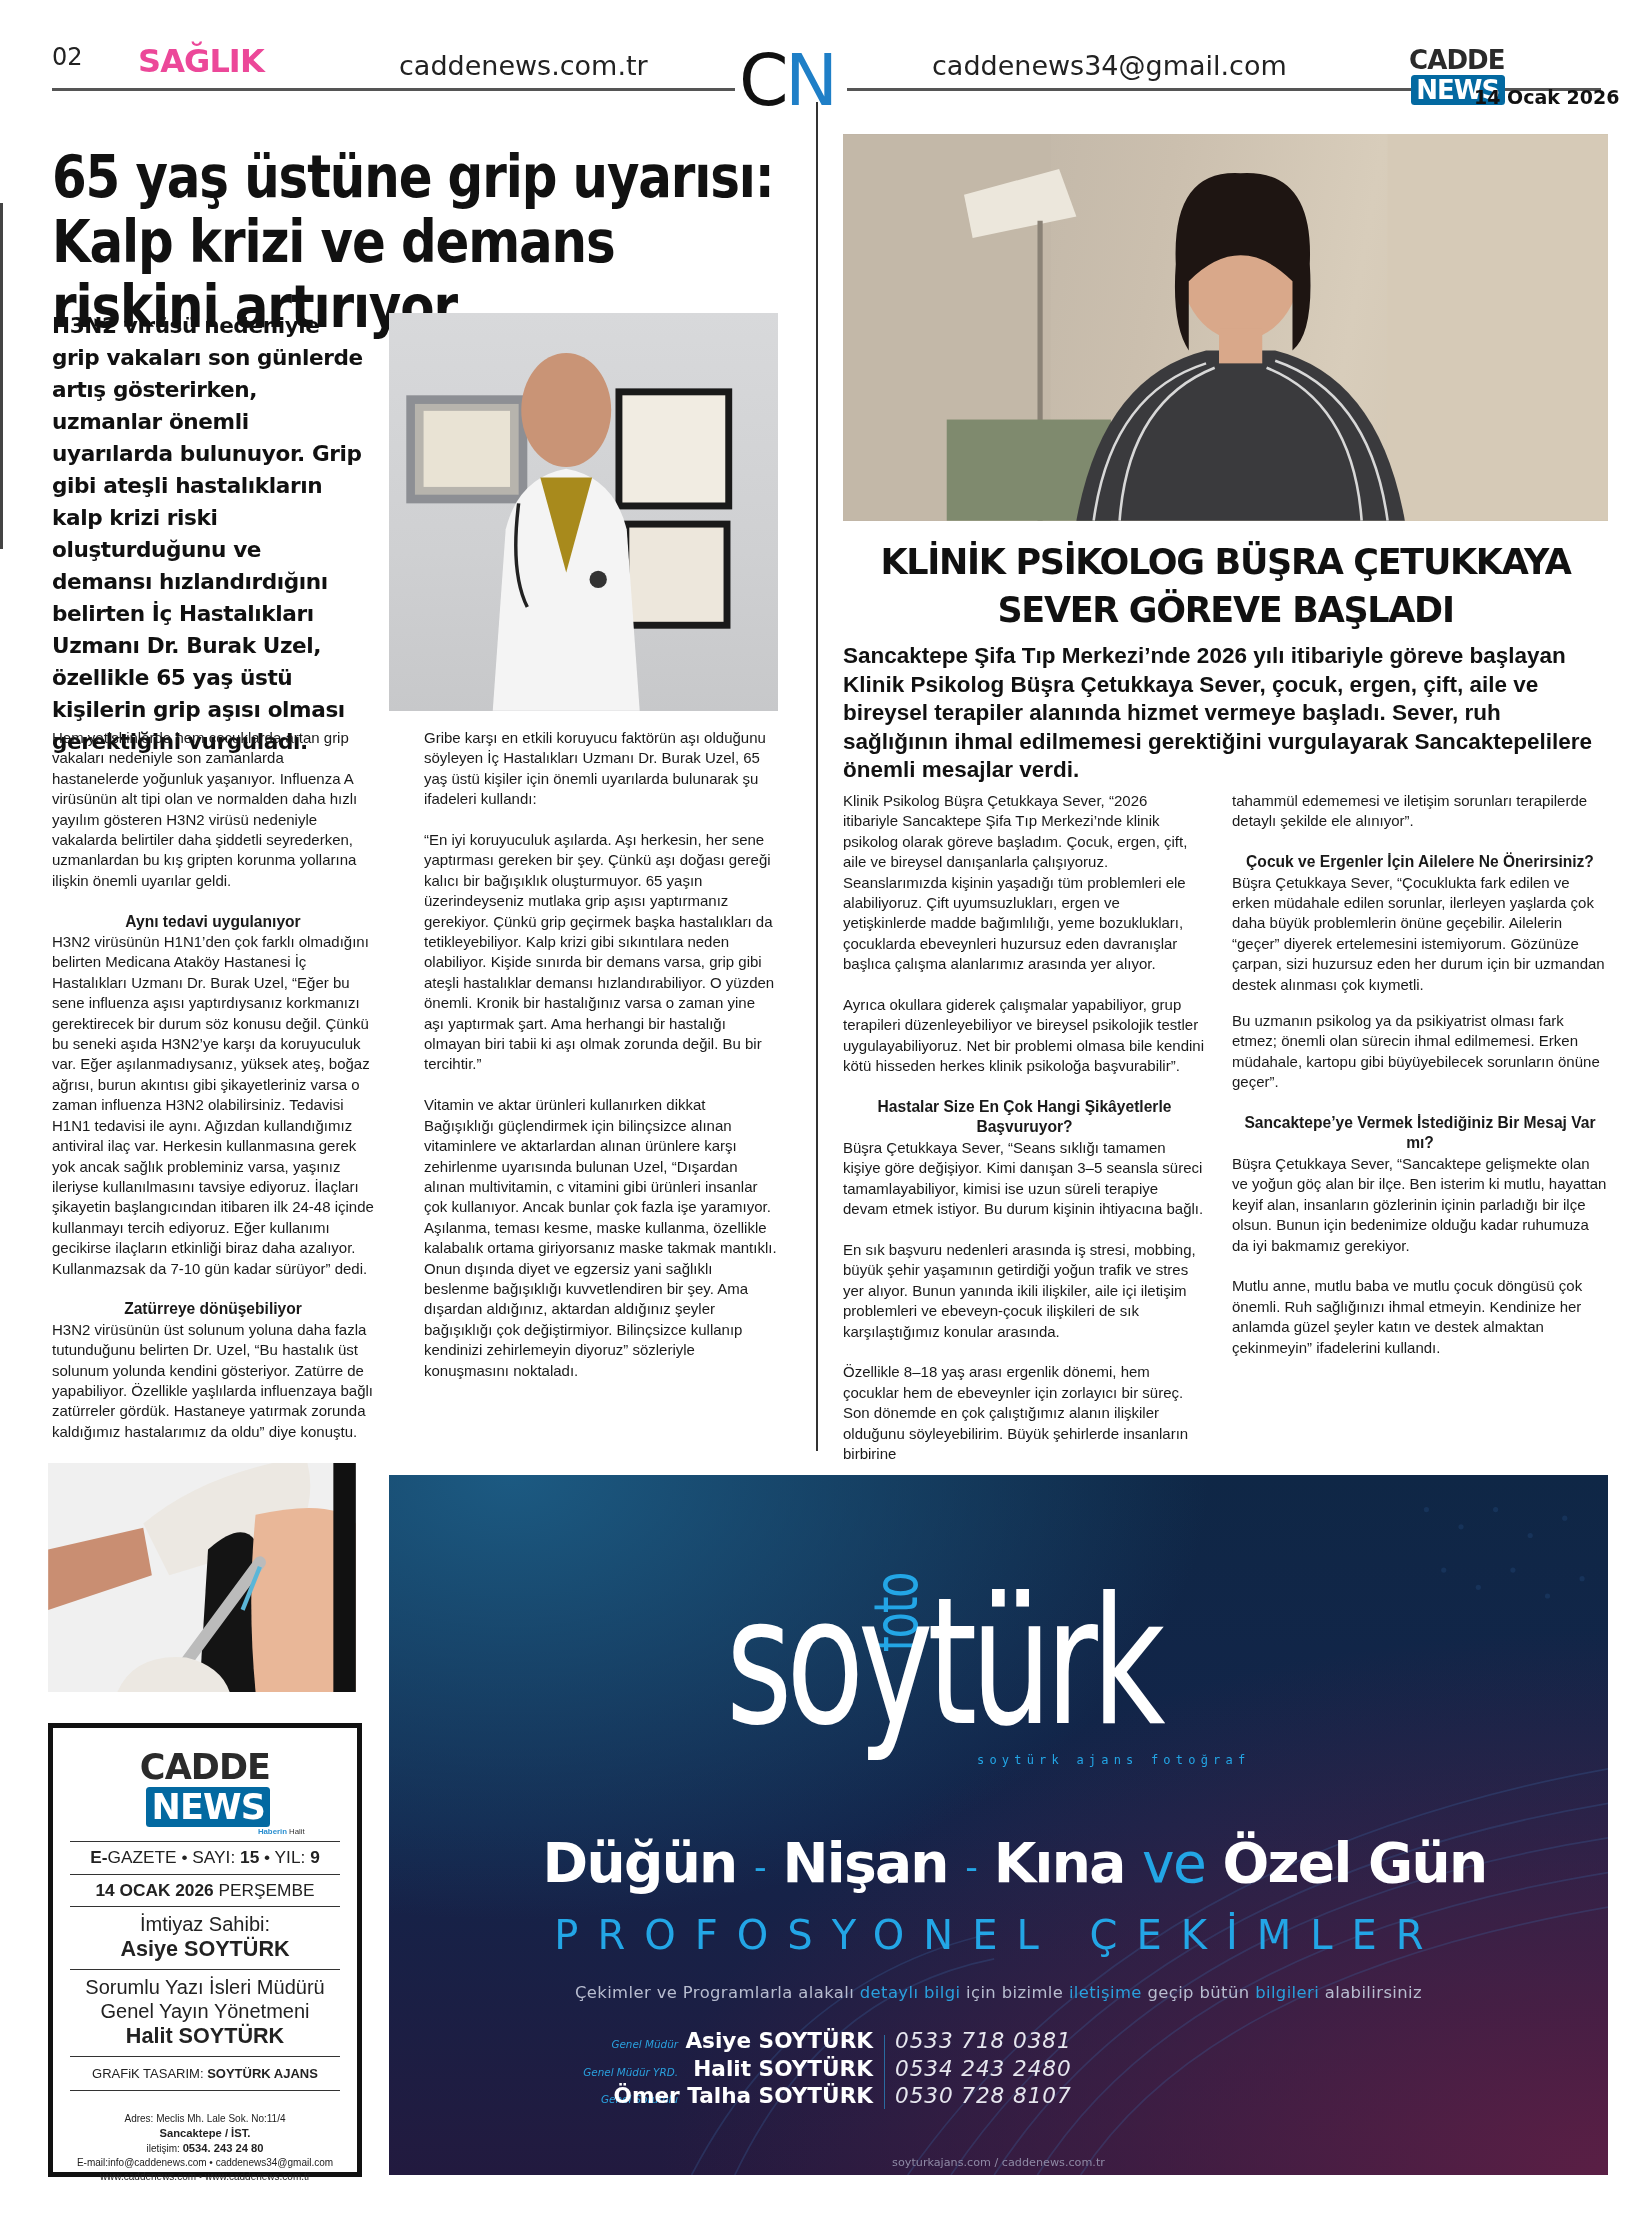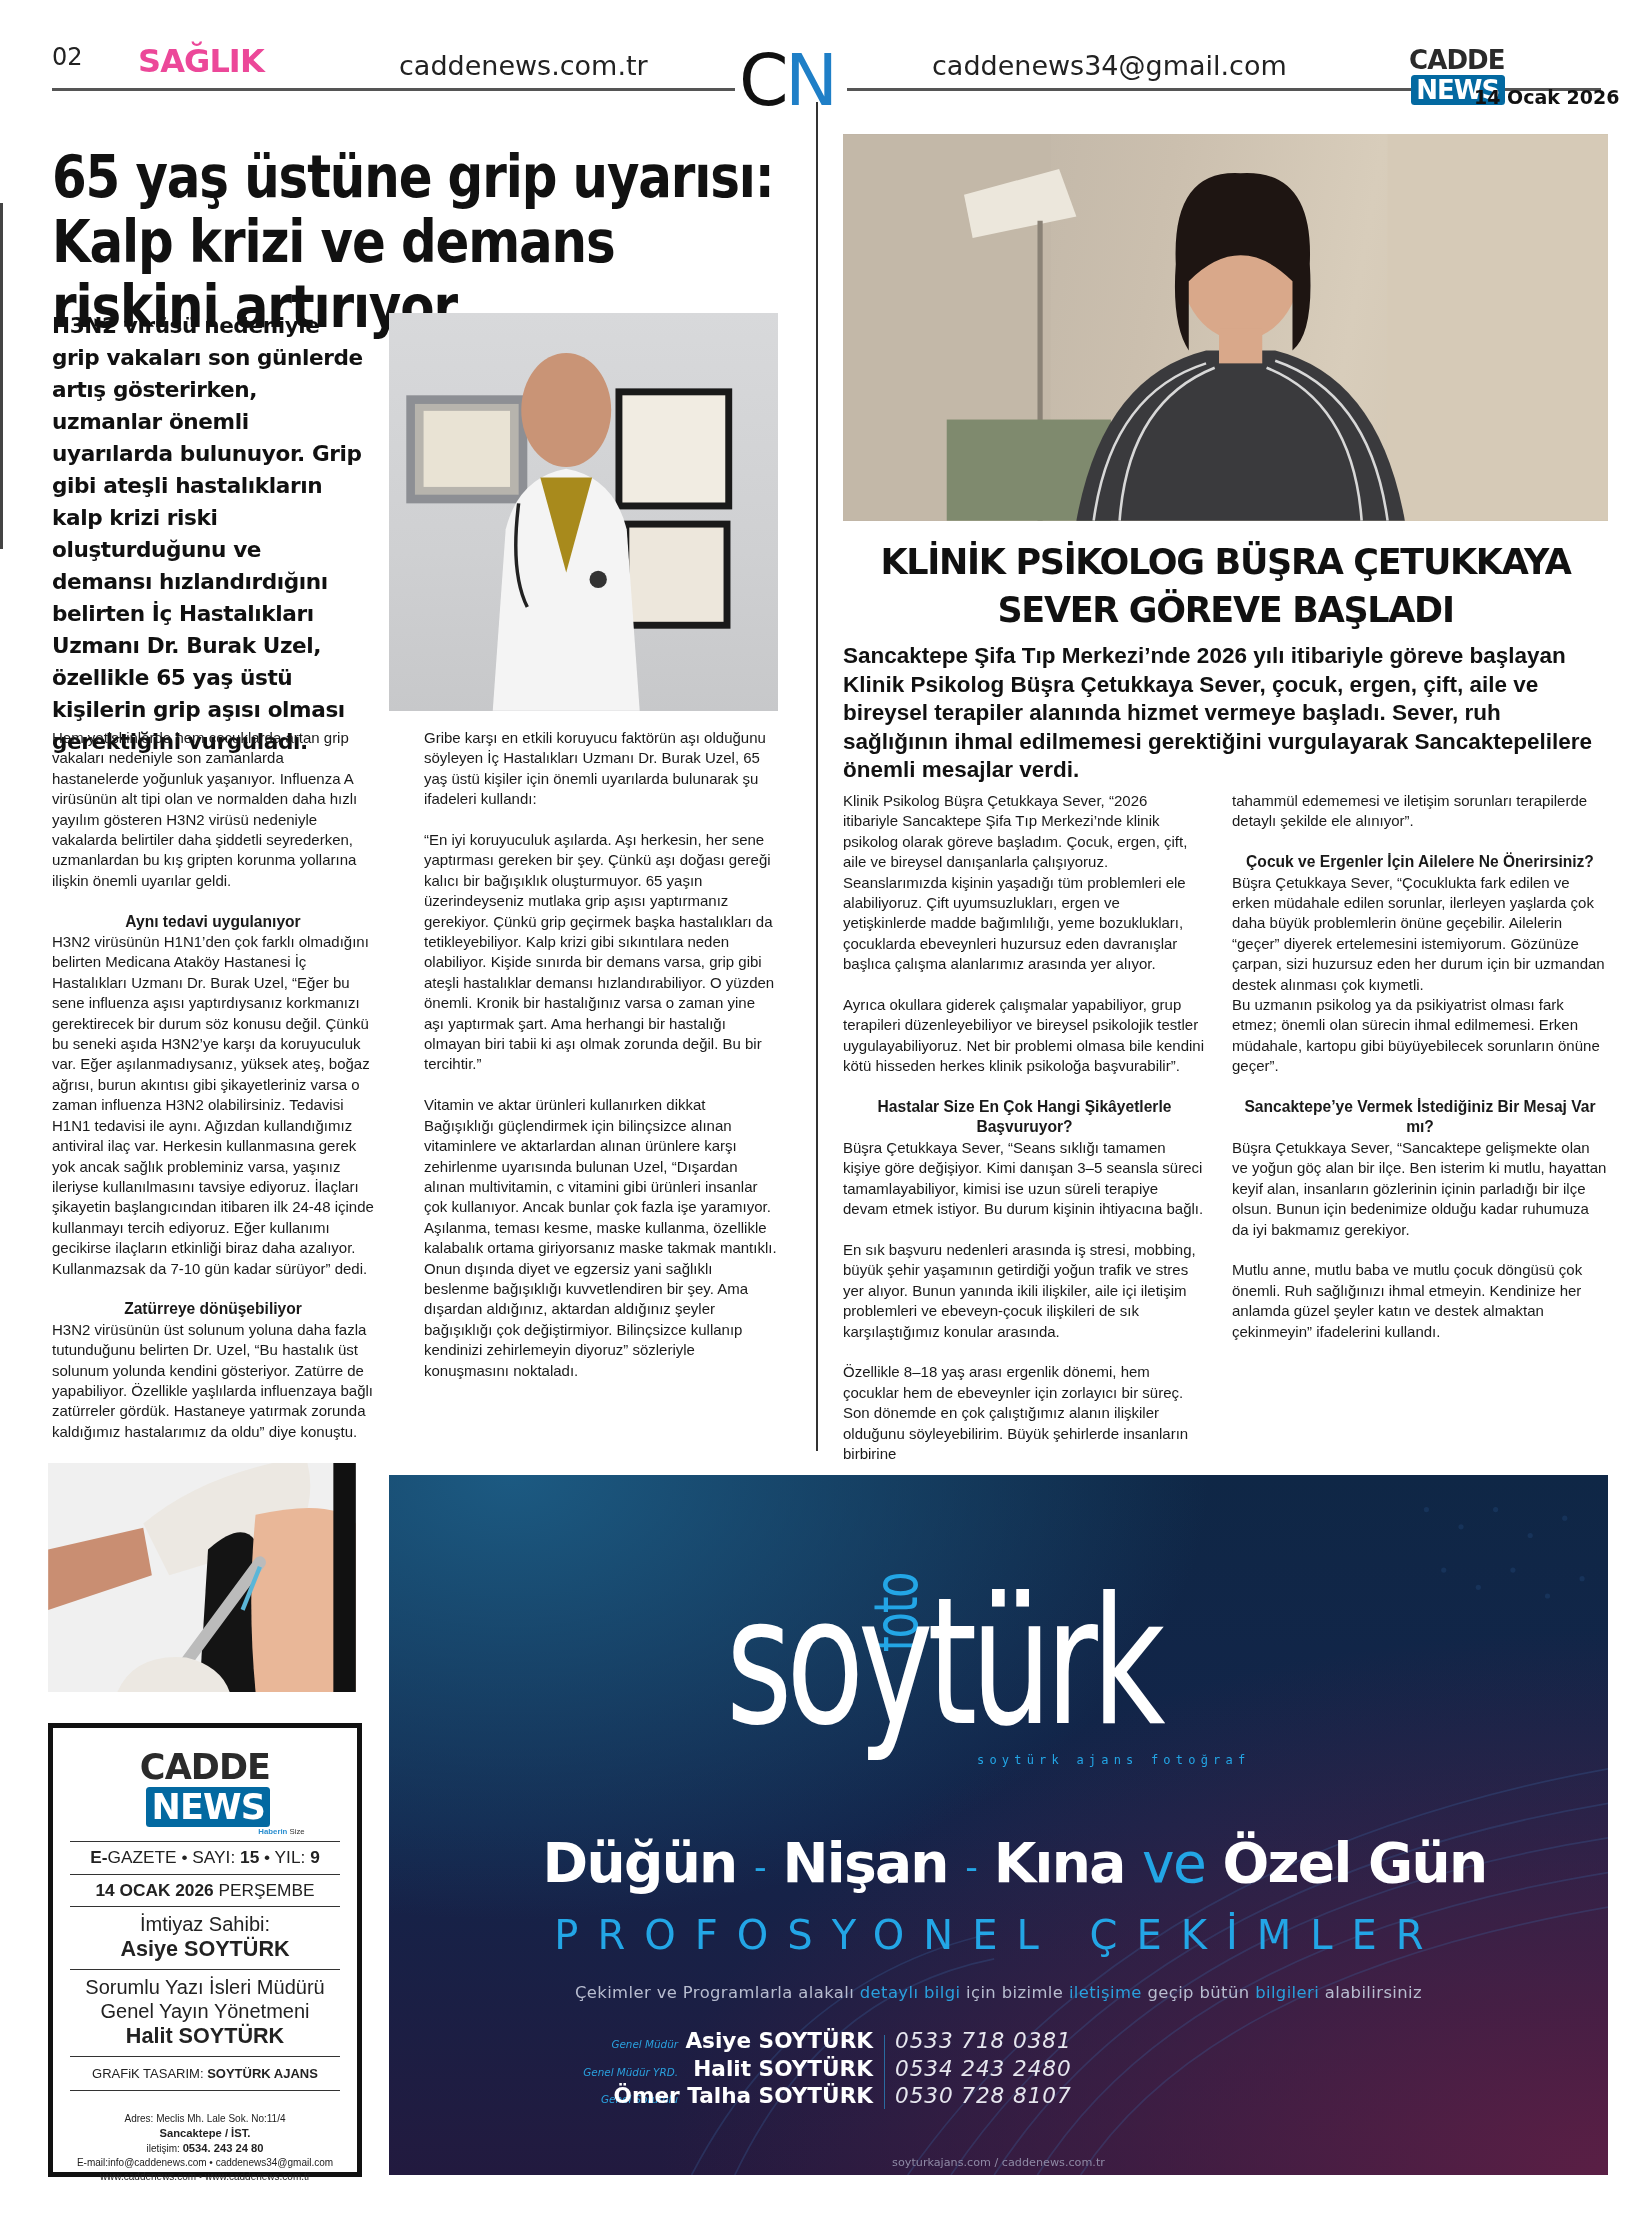--- a/index.html
+++ b/index.html
@@ -156,21 +156,21 @@
   <p>Klinik Psikolog Büşra Çetukkaya Sever, “2026 itibariyle Sancaktepe Şifa Tıp Merkezi’nde klinik psikolog olarak göreve başladım. Çocuk, ergen, çift, aile ve bireysel danışanlarla çalışıyoruz. Seanslarımızda kişinin yaşadığı tüm problemleri ele alabiliyoruz. Çift uyumsuzlukları, ergen ve yetişkinlerde madde bağımlılığı, yeme bozuklukları, çocuklarda ebeveynleri huzursuz eden davranışlar başlıca çalışma alanlarımız arasında yer alıyor.</p>
   <p>Ayrıca okullara giderek çalışmalar yapabiliyor, grup terapileri düzenleyebiliyor ve bireysel psikolojik testler uygulayabiliyoruz. Net bir problemi olmasa bile kendini kötü hisseden herkes klinik psikoloğa başvurabilir”.</p>
   <h4>Hastalar Size En Çok Hangi Şikâyetlerle Başvuruyor?</h4>
   <p>Büşra Çetukkaya Sever, “Seans sıklığı tamamen kişiye göre değişiyor. Kimi danışan 3–5 seansla süreci tamamlayabiliyor, kimisi ise uzun süreli terapiye devam etmek istiyor. Bu durum kişinin ihtiyacına bağlı.</p>
   <p>En sık başvuru nedenleri arasında iş stresi, mobbing, büyük şehir yaşamının getirdiği yoğun trafik ve stres yer alıyor. Bunun yanında ikili ilişkiler, aile içi iletişim problemleri ve ebeveyn-çocuk ilişkileri de sık karşılaştığımız konular arasında.</p>
   <p>Özellikle 8–18 yaş arası ergenlik dönemi, hem çocuklar hem de ebeveynler için zorlayıcı bir süreç. Son dönemde en çok çalıştığımız alanın ilişkiler olduğunu söyleyebilirim. Büyük şehirlerde insanların birbirine</p>
 </div>
 <div class="abs body-col col4">
   <p>tahammül edememesi ve iletişim sorunları terapilerde detaylı şekilde ele alınıyor”.</p>
   <h4>Çocuk ve Ergenler İçin Ailelere Ne Önerirsiniz?</h4>
-  <p style="margin-bottom:0">Büşra Çetukkaya Sever, “Çocuklukta fark edilen ve erken müdahale edilen sorunlar, ilerleyen yaşlarda çok daha büyük problemlerin önüne geçebilir. Ailelerin “geçer” diyerek ertelemesini istemiyorum. Gözünüze çarpan, sizi huzursuz eden her durum için bir uzmandan destek alınması çok kıymetli.</p>
+  <p style="margin-bottom:16px">Büşra Çetukkaya Sever, “Çocuklukta fark edilen ve erken müdahale edilen sorunlar, ilerleyen yaşlarda çok daha büyük problemlerin önüne geçebilir. Ailelerin “geçer” diyerek ertelemesini istemiyorum. Gözünüze çarpan, sizi huzursuz eden her durum için bir uzmandan destek alınması çok kıymetli.</p>
   <p>Bu uzmanın psikolog ya da psikiyatrist olması fark etmez; önemli olan sürecin ihmal edilmemesi. Erken müdahale, kartopu gibi büyüyebilecek sorunların önüne geçer”.</p>
   <h4>Sancaktepe’ye Vermek İstediğiniz Bir Mesaj Var mı?</h4>
   <p>Büşra Çetukkaya Sever, “Sancaktepe gelişmekte olan ve yoğun göç alan bir ilçe. Ben isterim ki mutlu, hayattan keyif alan, insanların gözlerinin içinin parladığı bir ilçe olsun. Bunun için bedenimize olduğu kadar ruhumuza da iyi bakmamız gerekiyor.</p>
   <p>Mutlu anne, mutlu baba ve mutlu çocuk döngüsü çok önemli. Ruh sağlığınızı ihmal etmeyin. Kendinize her anlamda güzel şeyler katın ve destek almaktan çekinmeyin” ifadelerini kullandı.</p>
 </div>
 
 <div class="abs photo-vaccine">
   <svg width="308" height="229" viewBox="0 0 356 265">
     <rect width="356" height="265" fill="#f0f0f0"></rect>
     <path d="M0 100 L110 75 L120 130 L0 170 Z" fill="#c98e72"></path>
@@ -184,21 +184,21 @@
     <path d="M80 265 Q100 220 160 225 Q200 235 210 265 Z" fill="#ece8e2"></path>
   </svg>
 </div>
 
 <div class="abs masthead">
   <div class="mrow mast-brand">
     <div class="brand">
         <span class="cadde">CADDE</span>
         <span class="news">NEWS</span>
       </div>
-    <div class="brand-sub" style="margin-right:35px;"><b>Haberin</b><span> Size</span></div>
+    <div class="brand-sub" style="margin-right:35px;"><b>Haberin</b><span> Halit</span></div>
   </div>
   <div class="mrow mast-issue"><b>E-</b><span>GAZETE • SAYI: </span><b>15</b><span> • YIL: </span><b>9</b></div>
   <div class="mrow mast-date"><b>14 OCAK 2026</b><span> PERŞEMBE</span></div>
   <div class="mrow mast-block">
     <div class="mast-role">İmtiyaz Sahibi:</div>
     <div class="mast-name">Asiye SOYTÜRK</div>
   </div>
   <div class="mrow mast-block">
     <div class="mast-role">Sorumlu Yazı İsleri Müdürü</div>
     <div class="mast-role">Genel Yayın Yönetmeni</div>

